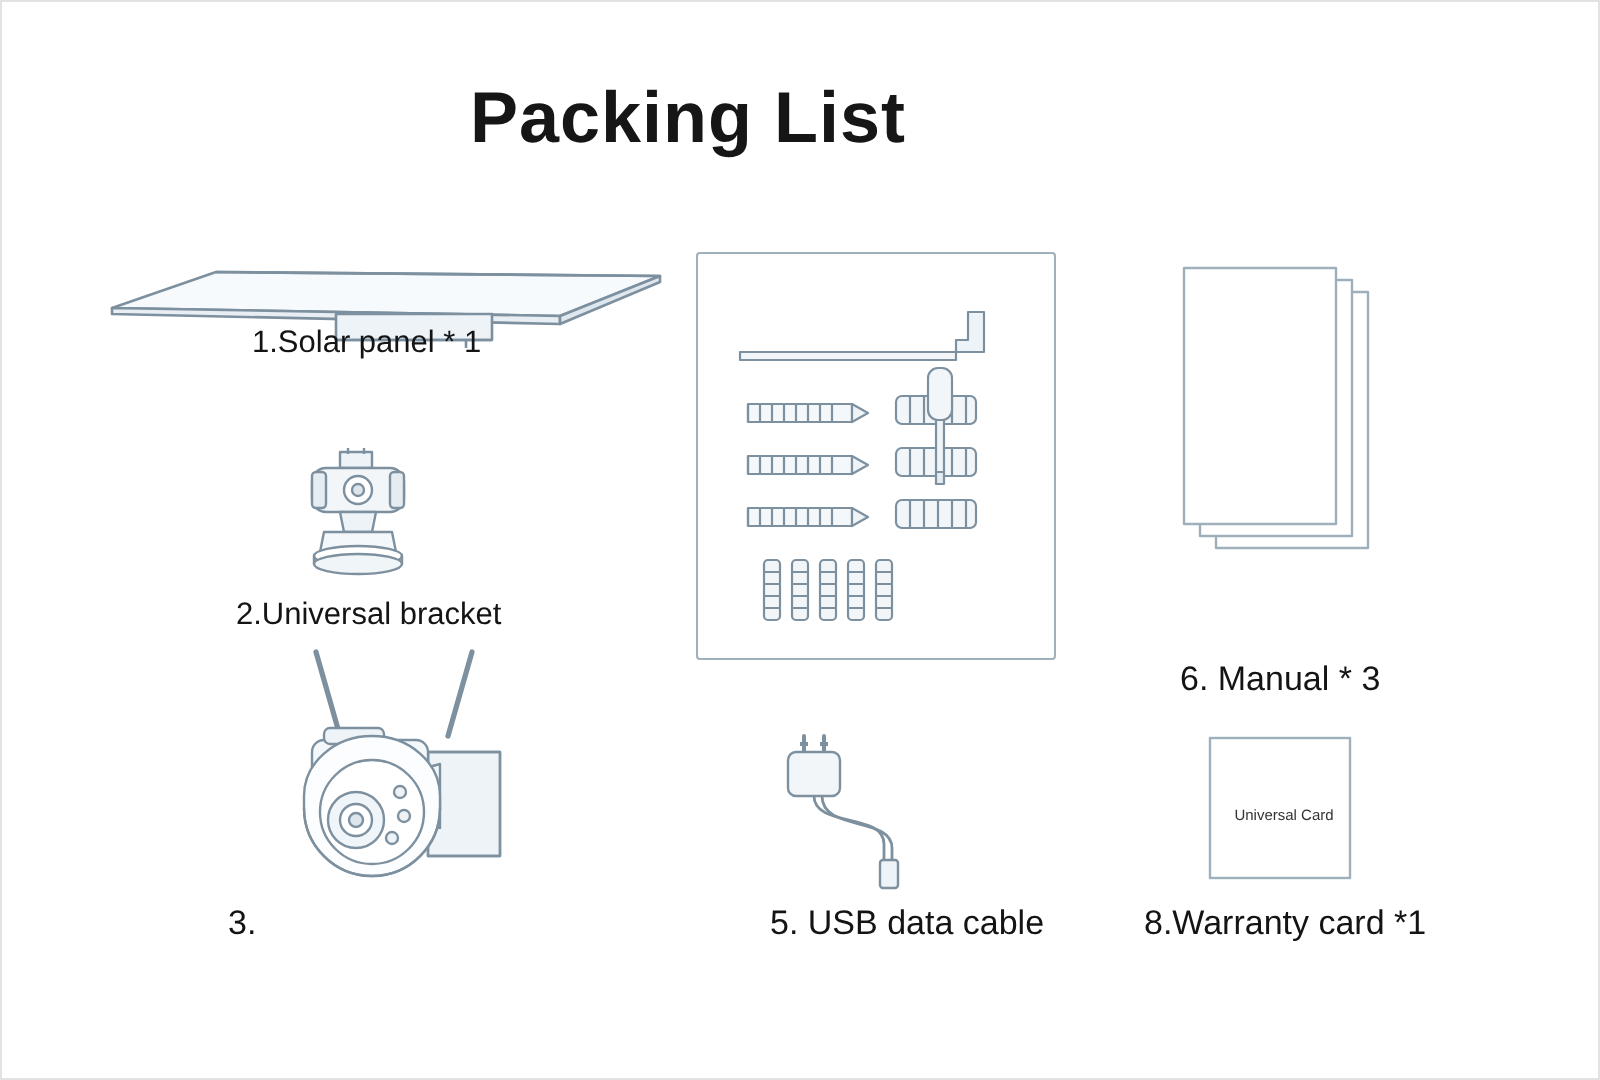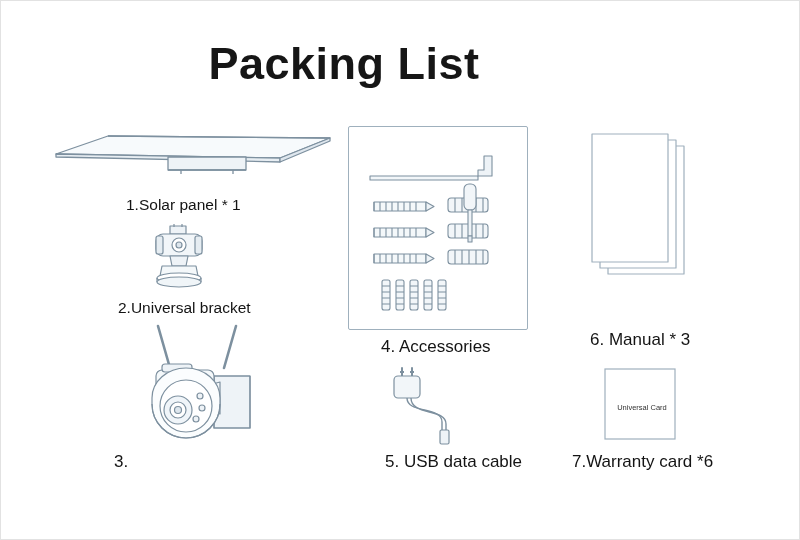--- a/index.html
+++ b/index.html
@@ -29,21 +29,21 @@
     border: 1px solid #e2e2e2;
     box-sizing: border-box;
     pointer-events: none;
   }
   .title {
     position: absolute;
     top: 38px;
     left: 0;
     width: 688px;
     text-align: center;
-    font-size: 45px;
+    font-size: 36px;
     font-weight: bold;
     letter-spacing: 0.5px;
     color: #161616;
   }
   .caption {
     position: absolute;
     font-size: 15.5px;
     color: #141414;
     white-space: nowrap;
   }
@@ -82,21 +82,21 @@
         <path d="M8 28 L60 10 L282 12 L232 32 Z" fill="#f7fafc"></path>
         <path d="M8 28 L8 31 L232 36 L232 32 Z" fill="#e8eef3"></path>
         <path d="M232 32 L282 12 L282 15 L232 36 Z" fill="#dfe7ee"></path>
         <path d="M60 10 L282 12"></path>
         <rect x="120" y="31" width="78" height="13" fill="#eef3f7"></rect>
         <path d="M120 44 L198 44"></path>
         <path d="M133 44 L133 48 M185 44 L185 48"></path>
       </g>
     </svg>
   </div>
-  <div class="caption" style="left:126px; top:196px;">1.Solar panel * 1</div>
+  <div class="caption" style="left:126px; top:163px;">1.Solar panel * 1</div>
 
   <div class="art" style="left:140px; top:222px;">
     <svg width="100" height="72" viewBox="0 0 100 72">
       <g fill="none" stroke="#7d909f" stroke-width="1.2" stroke-linejoin="round">
         <rect x="30" y="4" width="16" height="8" fill="#eef3f7"></rect>
         <path d="M34 2 L34 5 M42 2 L42 5"></path>
         <rect x="16" y="12" width="46" height="22" rx="7" fill="#f2f6f9"></rect>
         <circle cx="39" cy="23" r="7" fill="#ffffff"></circle>
         <circle cx="39" cy="23" r="3" fill="#dde6ed"></circle>
         <rect x="16" y="14" width="7" height="18" rx="2" fill="#e6edf2"></rect>
@@ -203,21 +203,20 @@
           <rect x="58" y="150" width="8" height="30" rx="2" fill="#f2f6f9"></rect>
           <path d="M58 156 L66 156 M58 162 L66 162 M58 168 L66 168 M58 174 L66 174"></path>
           <rect x="72" y="150" width="8" height="30" rx="2" fill="#f2f6f9"></rect>
           <path d="M72 156 L80 156 M72 162 L80 162 M72 168 L80 168 M72 174 L80 174"></path>
           <rect x="86" y="150" width="8" height="30" rx="2" fill="#f2f6f9"></rect>
           <path d="M86 156 L94 156 M86 162 L94 162 M86 168 L94 168 M86 174 L94 174"></path>
         </g>
       </g>
     </svg>
   </div>
-  <div class="caption big" style="left:381px; top:337px;">4. Accessories</div>
 
   <div class="art" style="left:380px; top:366px;">
     <svg width="110" height="80" viewBox="0 0 110 80">
       <g fill="none" stroke="#7d909f" stroke-width="1.2" stroke-linejoin="round">
         <path d="M20 6 L24 6 M30 6 L34 6" stroke-width="2"></path>
         <path d="M22 2 L22 10 M32 2 L32 10" stroke-width="2" stroke-linecap="round"></path>
         <rect x="14" y="10" width="26" height="22" rx="4" fill="#f2f6f9"></rect>
         <path d="M27 32 C27 48, 62 40, 62 56 L62 66" stroke-width="1.4"></path>
         <path d="M31 32 C31 50, 66 42, 66 58 L66 66" stroke-width="1.4"></path>
         <rect x="60" y="64" width="9" height="14" rx="1.5" fill="#eef3f7"></rect>
@@ -236,15 +235,15 @@
     </svg>
   </div>
   <div class="caption big" style="left:590px; top:330px;">6. Manual * 3</div>
 
   <div class="art" style="left:604px; top:368px;">
     <svg width="76" height="74" viewBox="0 0 76 74">
       <rect x="1" y="1" width="70" height="70" fill="#ffffff" stroke="#9fb0bd" stroke-width="1.2"></rect>
     </svg>
   </div>
   <div class="wc-label" style="left:612px; top:403px; width:60px; text-align:center;">Universal Card</div>
-  <div class="caption big" style="left:572px; top:452px;">7.Warranty card *6</div>
+  <div class="caption big" style="left:572px; top:452px;">8.Warranty card *1</div>
 
 </div>
 
 </body></html>

